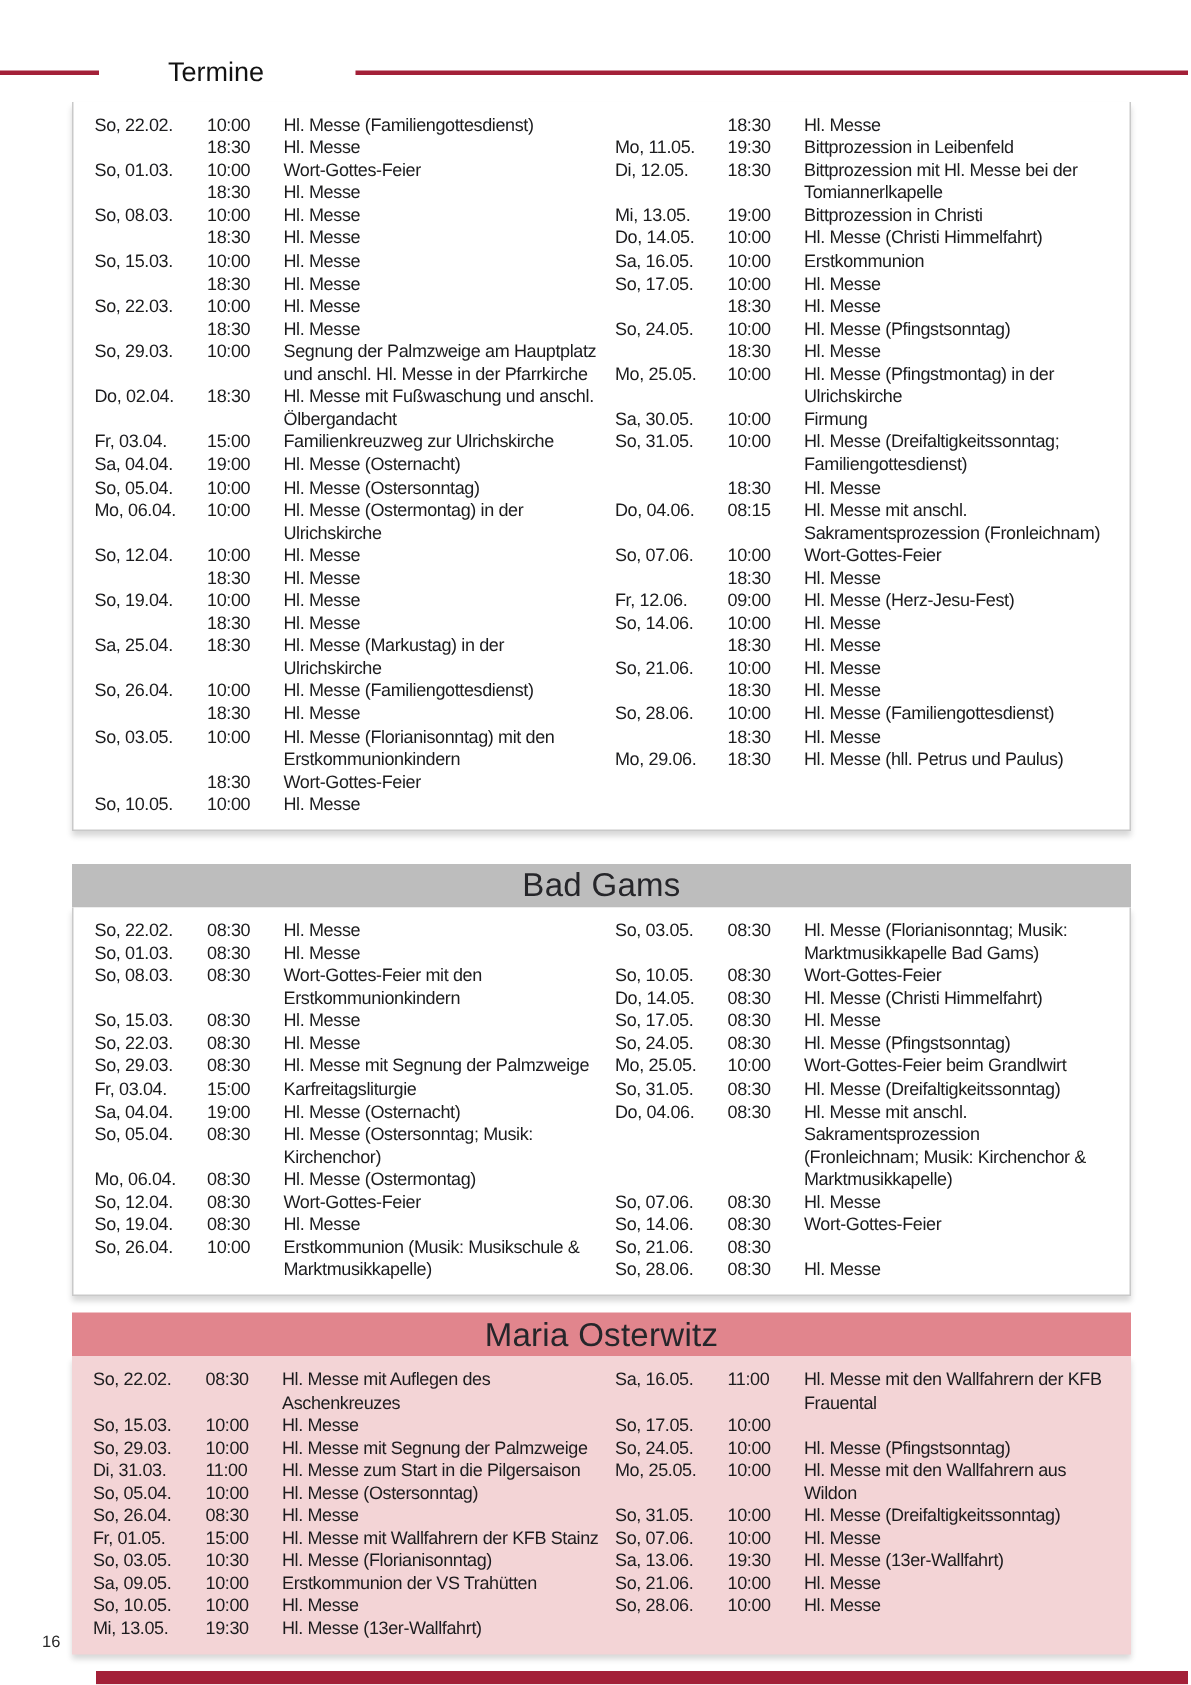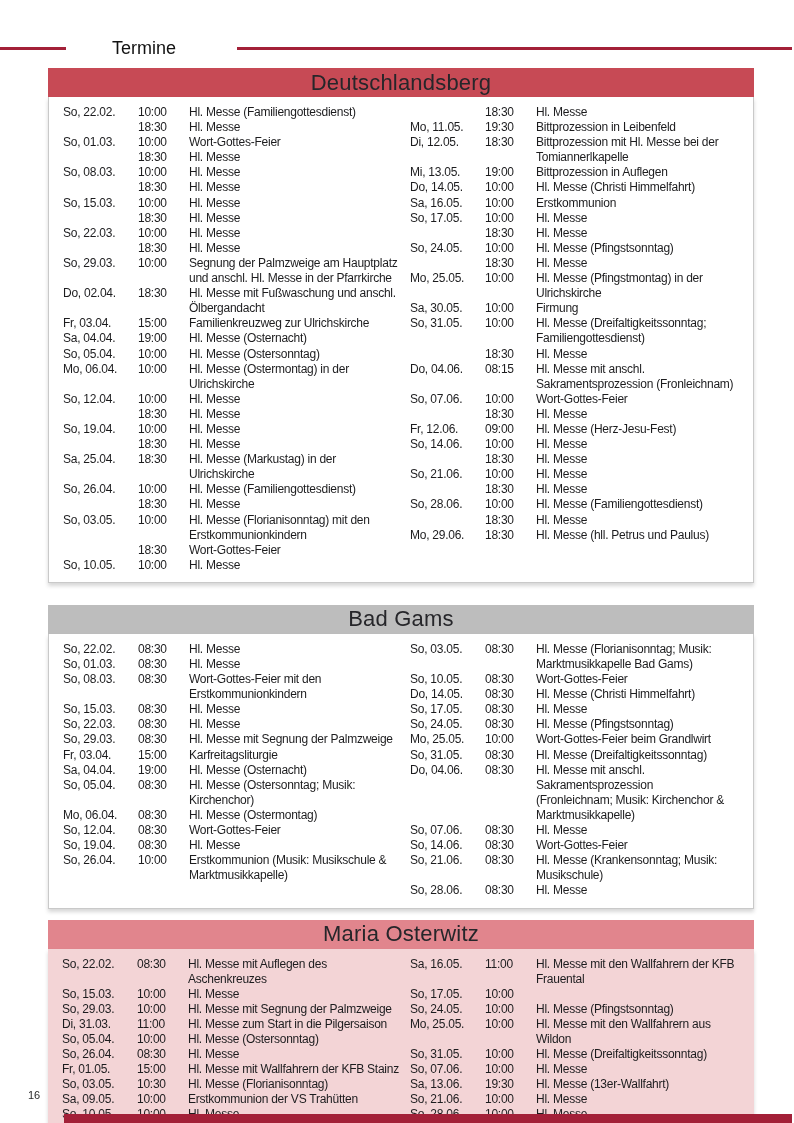--- a/index.html
+++ b/index.html
@@ -70,23 +70,20 @@
 </head>
 <body>
 
 <div class="page">
   <div class="rule rule-left"></div>
   <div class="masthead-title">Termine</div>
   <div class="rule rule-right"></div>
 
   <main class="content" id="sections-root">
   <section class="section sec-red">
-    <header class="banner">
-      <h2 class="banner-title">Deutschlandsberg</h2>
-    </header>
     <div class="body">
           <div class="col">
   <div class="row">
     <span class="d">So, 22.02.</span>
     <span class="t">10:00</span>
     <span class="x">Hl. Messe (Familiengottesdienst)</span>
   </div>
 
   <div class="row">
     <span class="d"></span>
@@ -258,21 +255,21 @@
   <div class="row">
     <span class="d">Di, 12.05.</span>
     <span class="t">18:30</span>
     <span class="x">Bittprozession mit Hl. Messe bei der
 Tomiannerlkapelle</span>
   </div>
 
   <div class="row">
     <span class="d">Mi, 13.05.</span>
     <span class="t">19:00</span>
-    <span class="x">Bittprozession in Auflegen</span>
+    <span class="x">Bittprozession in Christi</span>
   </div>
 
   <div class="row">
     <span class="d">Do, 14.05.</span>
     <span class="t">10:00</span>
     <span class="x">Hl. Messe (Christi Himmelfahrt)</span>
   </div>
 
   <div class="row">
     <span class="d">Sa, 16.05.</span>
@@ -547,22 +544,20 @@
 
   <div class="row">
     <span class="d">So, 14.06.</span>
     <span class="t">08:30</span>
     <span class="x">Wort-Gottes-Feier</span>
   </div>
 
   <div class="row">
     <span class="d">So, 21.06.</span>
     <span class="t">08:30</span>
-    <span class="x">Hl. Messe (Krankensonntag; Musik:
-Musikschule)</span>
   </div>
 
   <div class="row">
     <span class="d">So, 28.06.</span>
     <span class="t">08:30</span>
     <span class="x">Hl. Messe</span>
   </div>
 </div>
         </div>
   </section>

